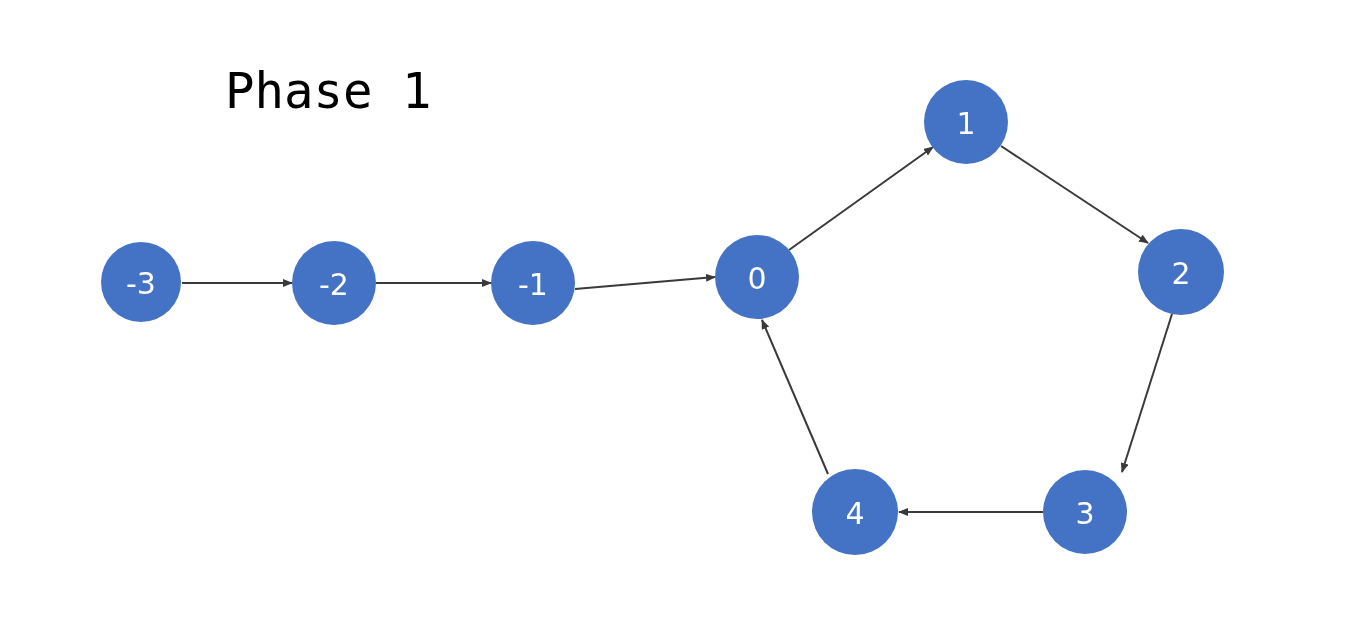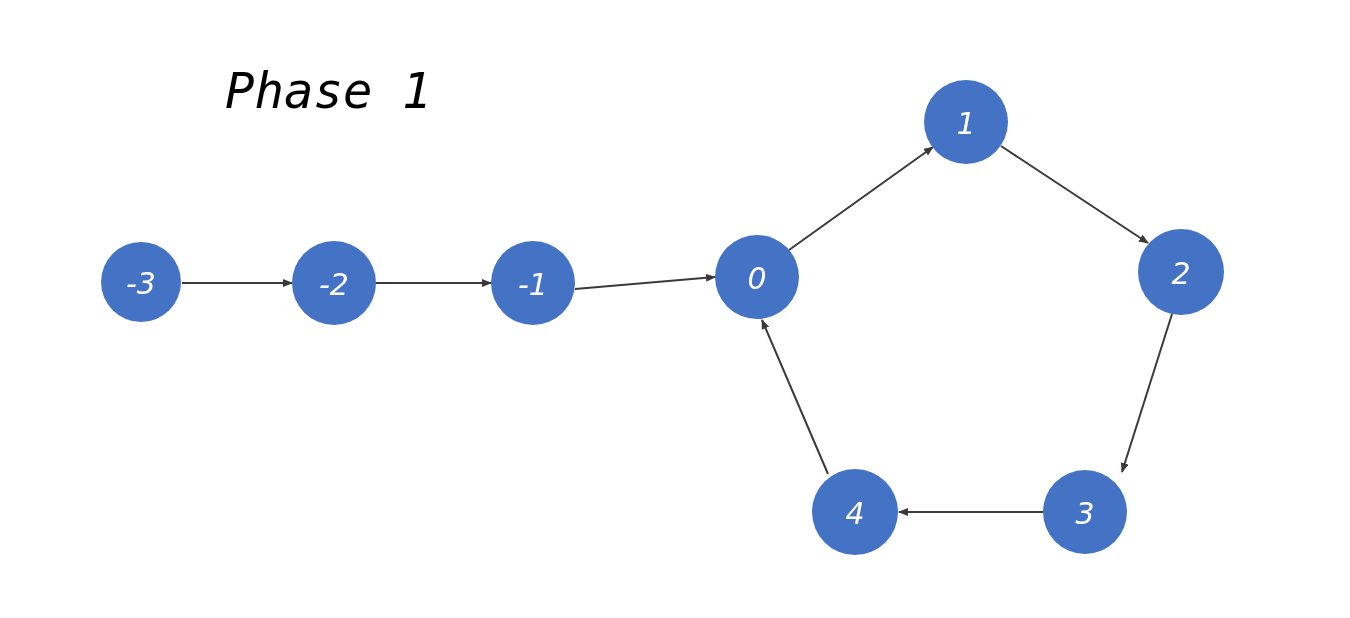--- a/index.html
+++ b/index.html
@@ -8,21 +8,20 @@
     padding: 0;
     background: #ffffff;
   }
   #canvas {
     position: relative;
     width: 1350px;
     height: 618px;
     background: #ffffff;
     overflow: hidden;
     font-family: "DejaVu Sans", "Liberation Sans", sans-serif;
-    font-style: italic;
   }
   #graph-svg {
     position: absolute;
     left: 0;
     top: 0;
     width: 1350px;
     height: 618px;
   }
   .title-text {
     font-family: "DejaVu Sans Mono", "Liberation Mono", monospace;

